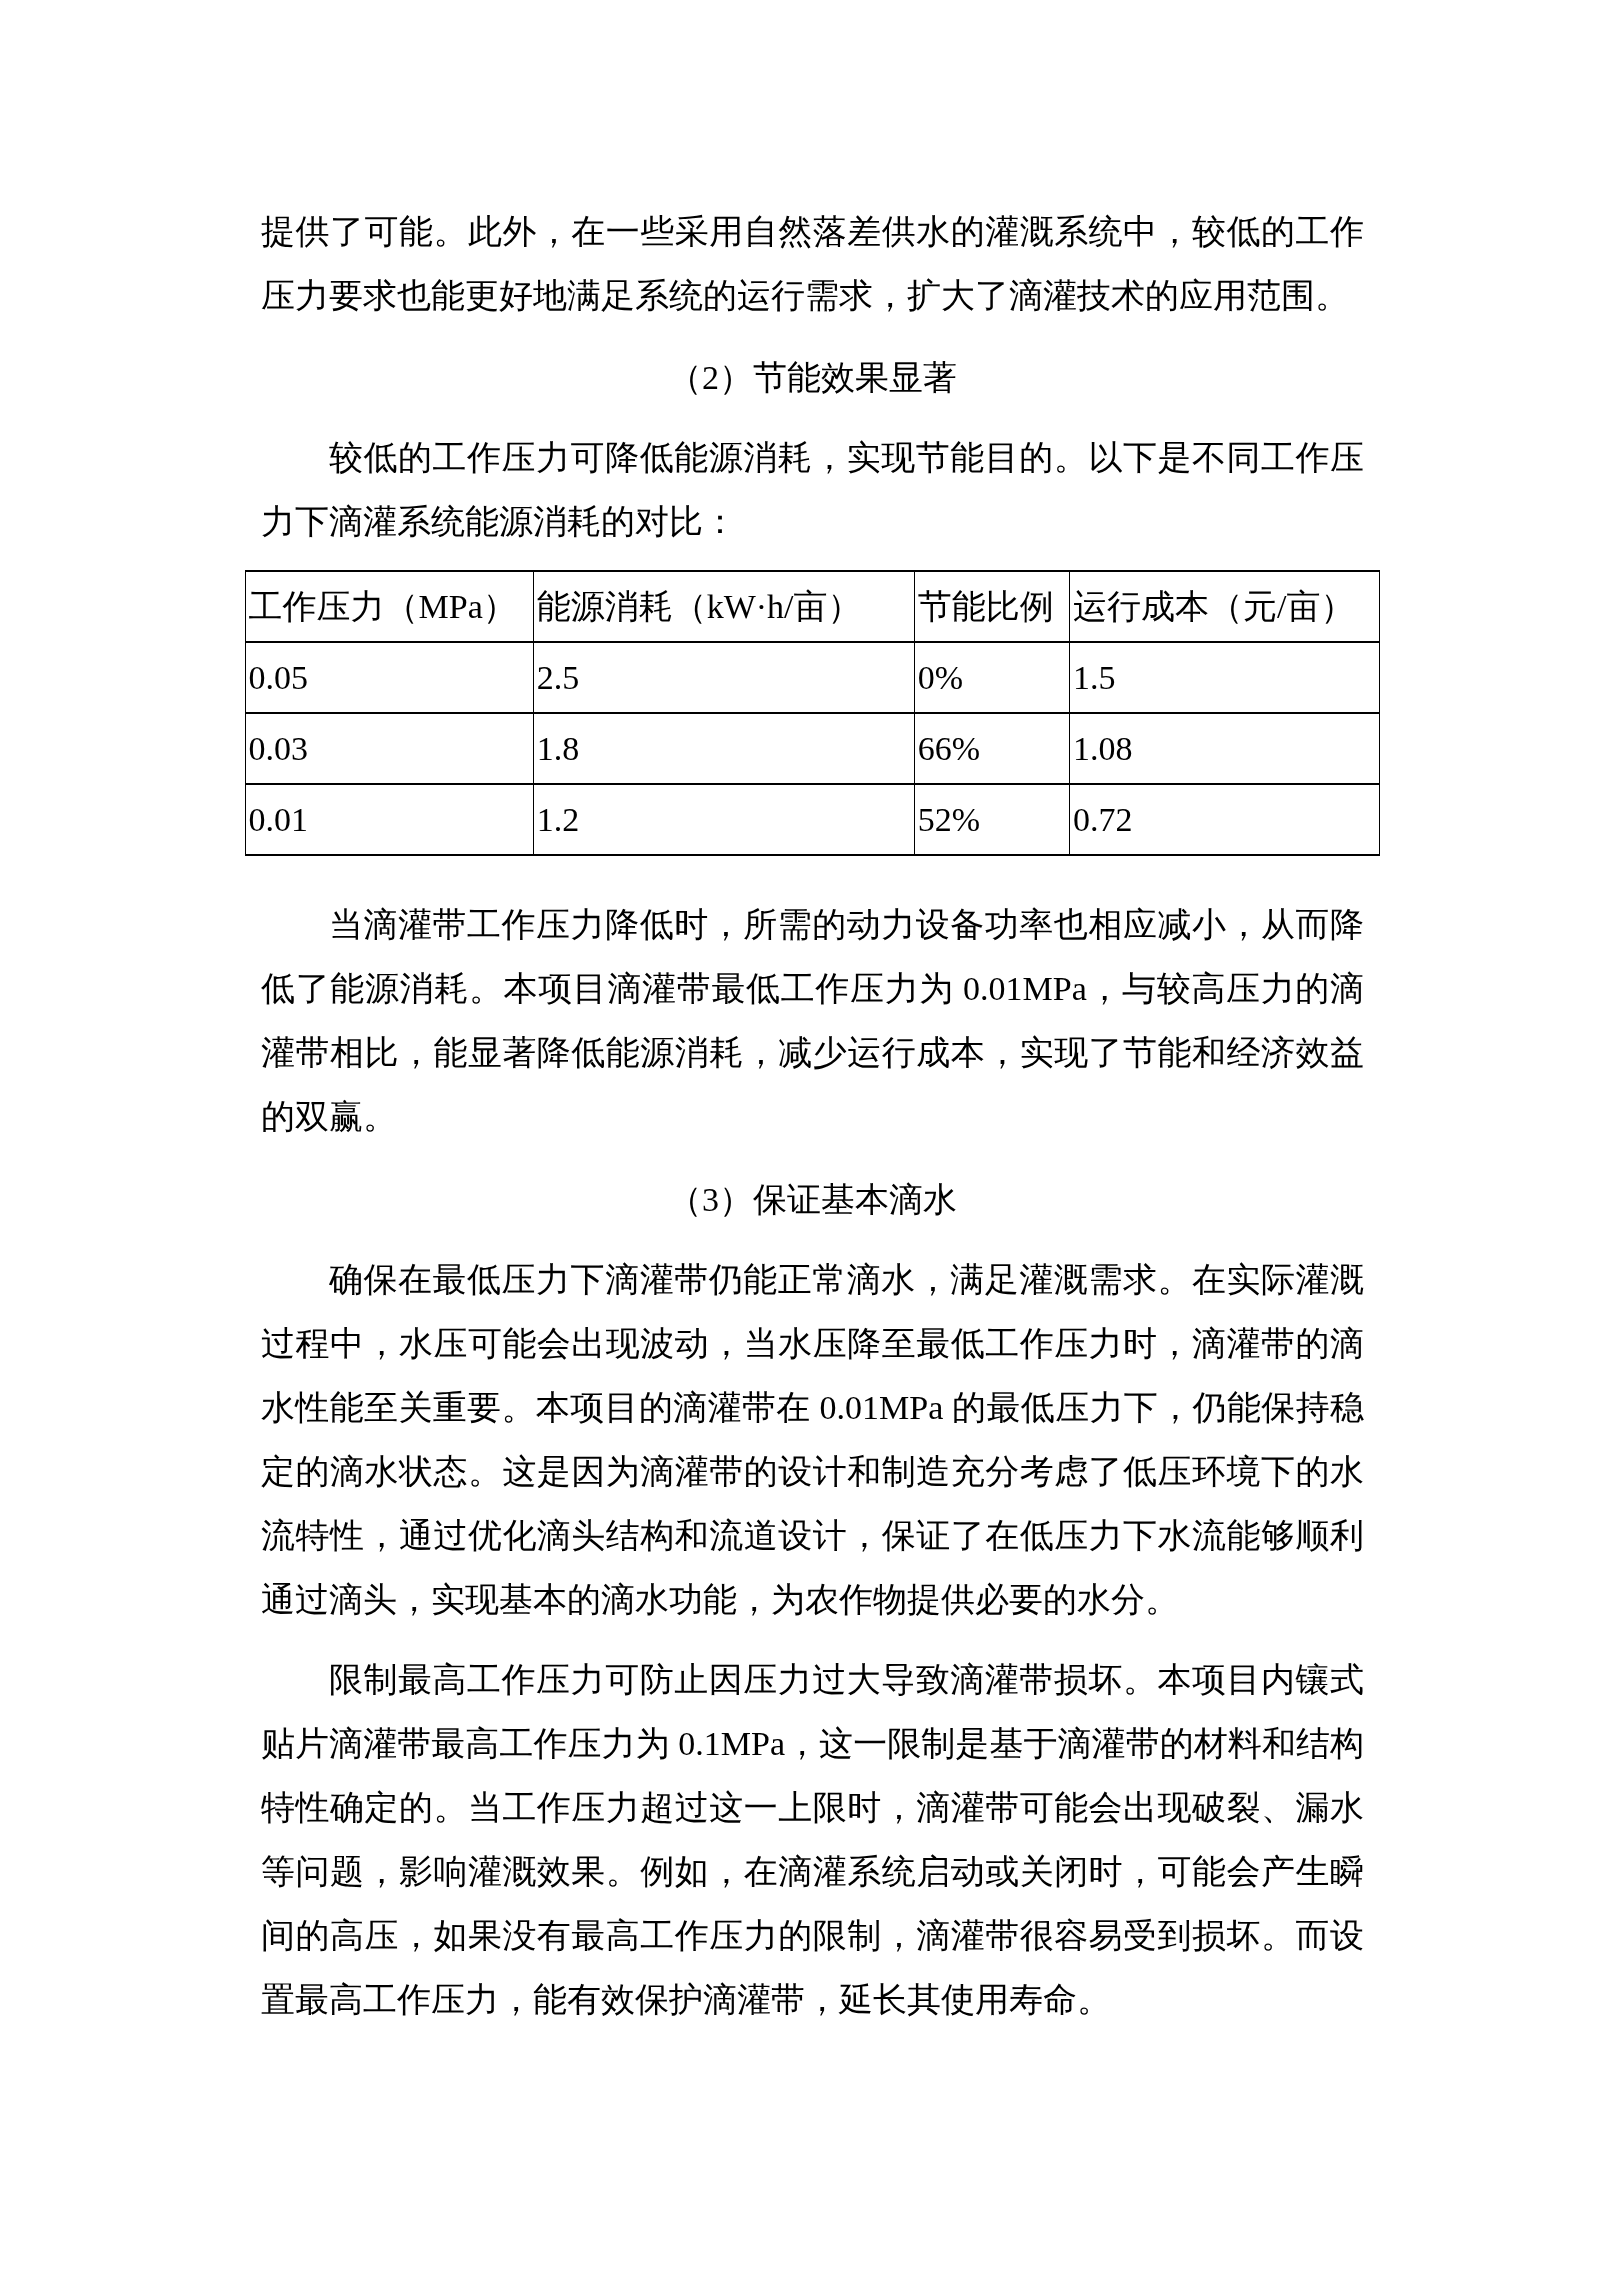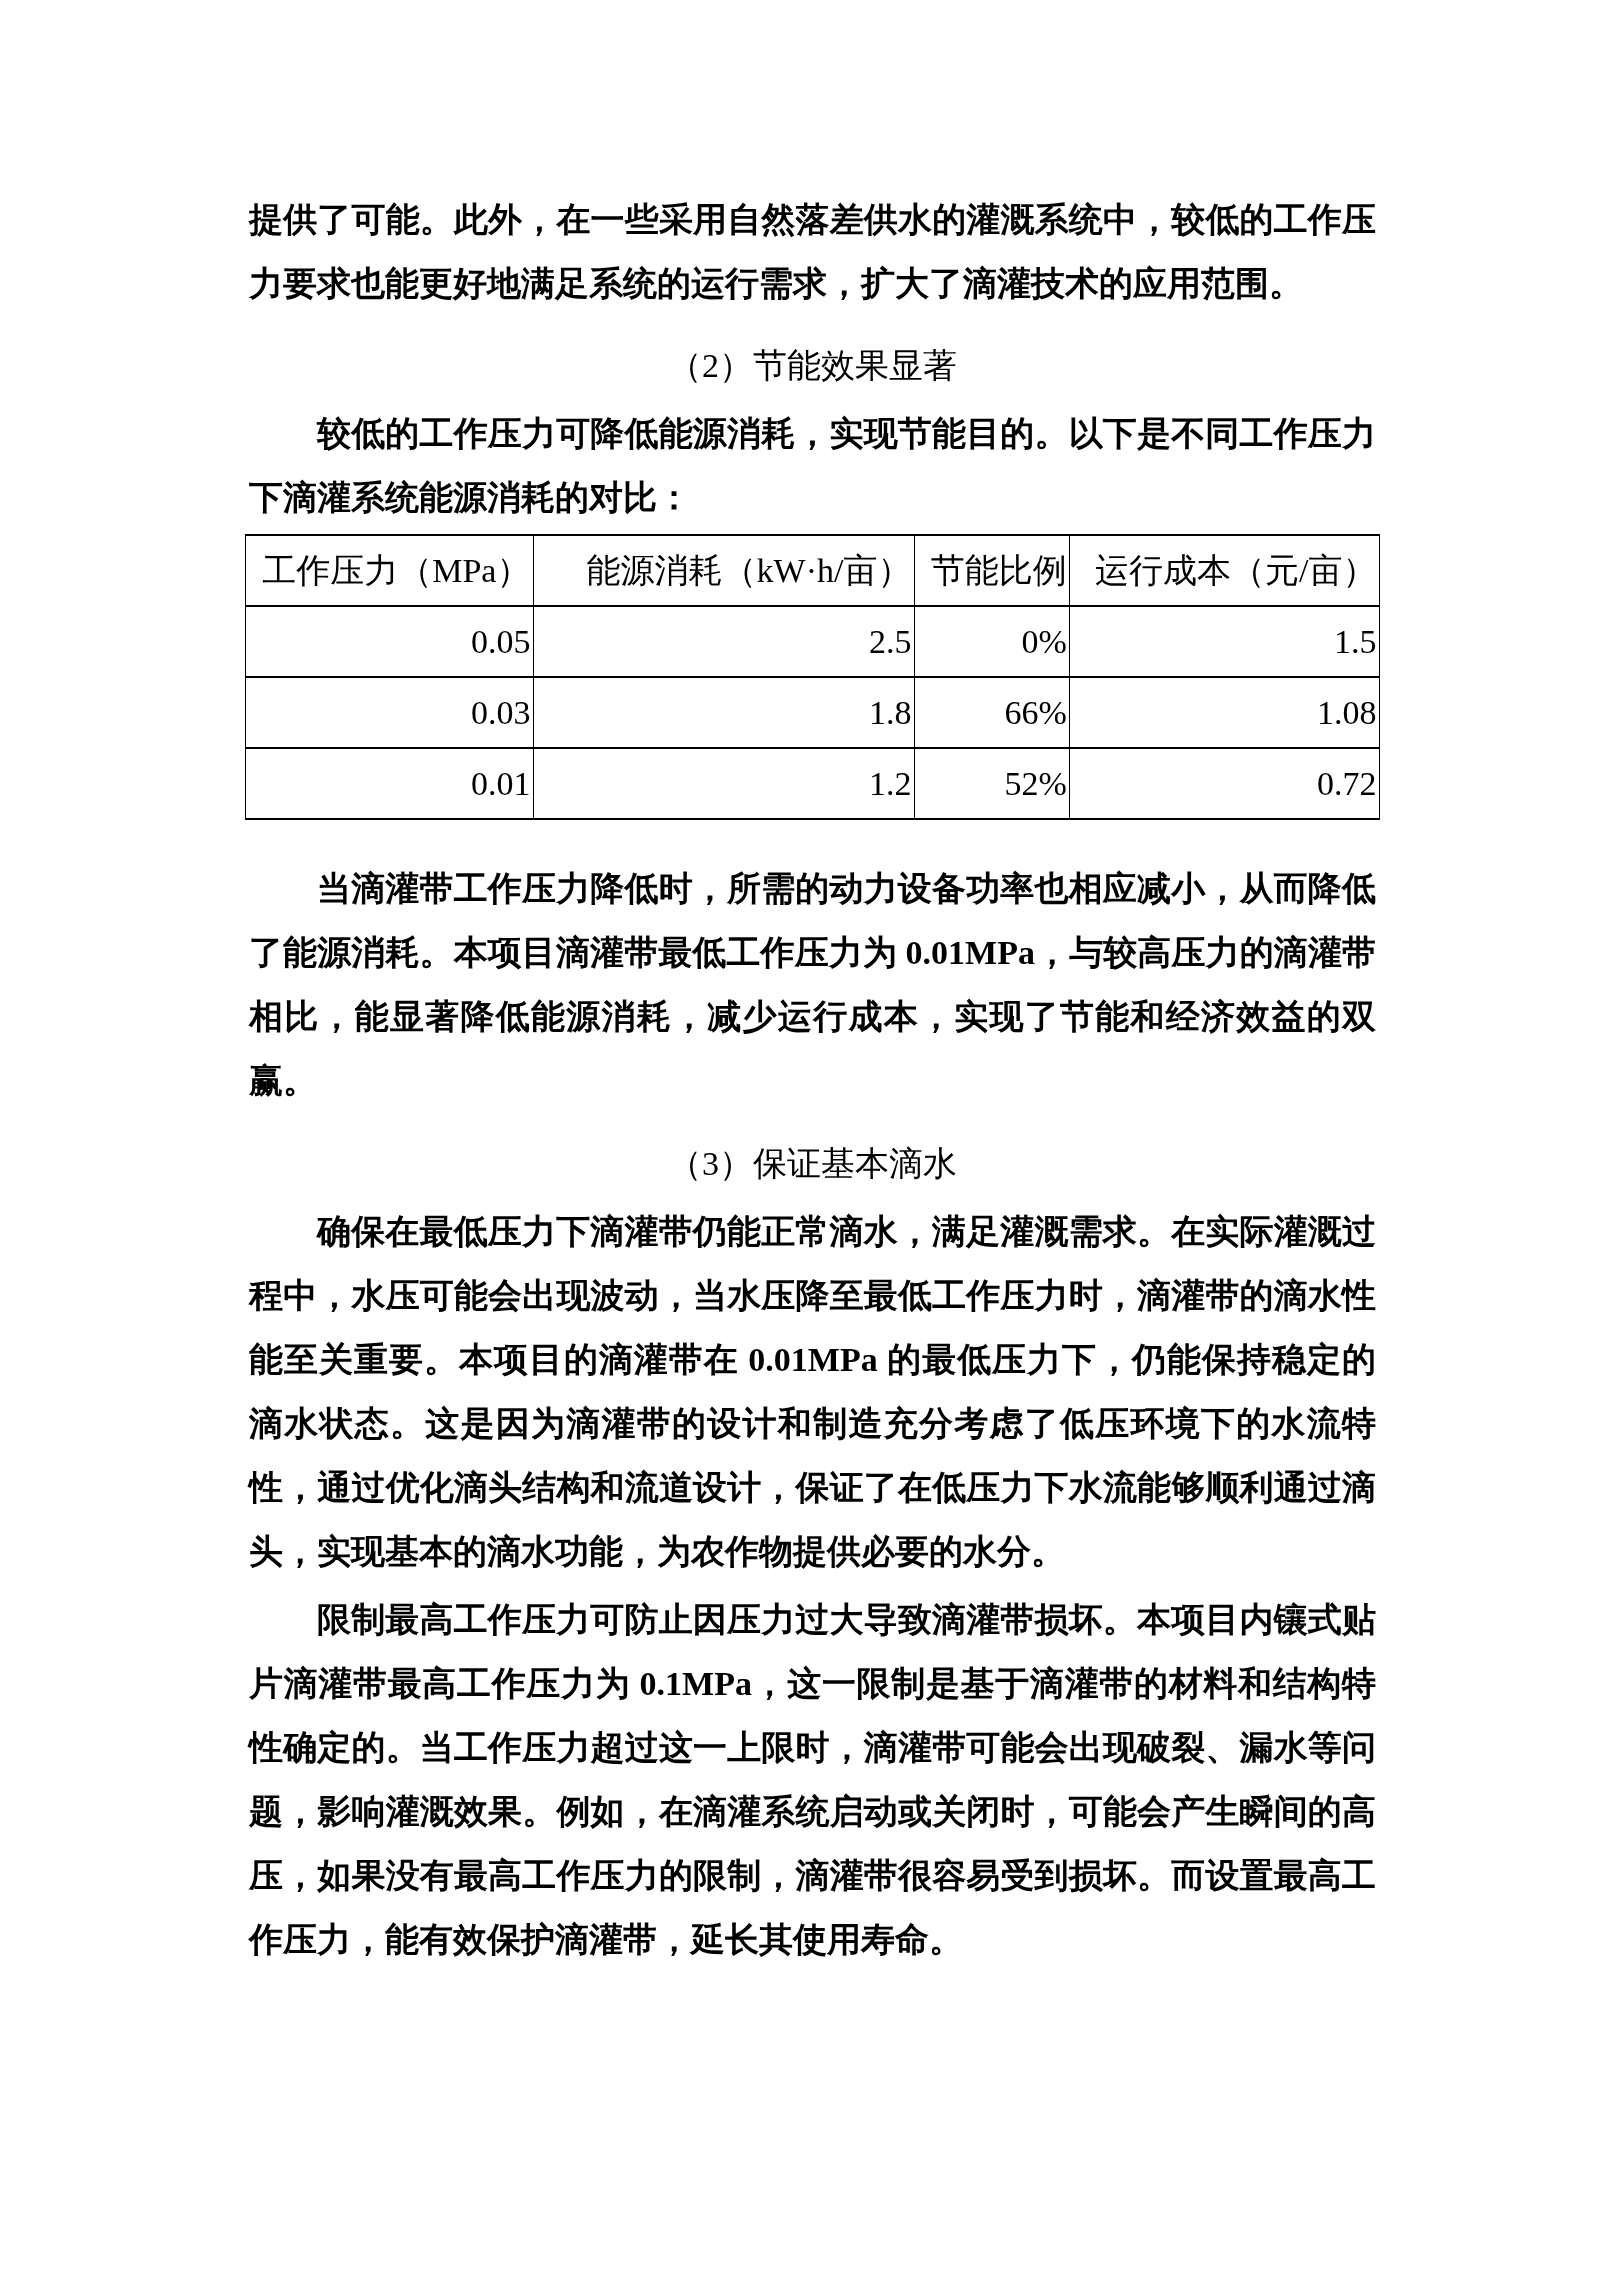--- a/index.html
+++ b/index.html
@@ -21,23 +21,22 @@
     left: 245px;
     top: 184px;
     width: 1135px;
     font-size: 34px;
     line-height: 64px;
     text-align: justify;
     text-justify: inter-ideograph;
     letter-spacing: 0;
   }
   .para {
-    margin: 4px;
+    margin: 16px;
     text-indent: 2em;
-    font-weight: bold;
   }
   .para.first {
     text-indent: 0;
   }
   .heading {
     margin: 0;
     text-indent: 0;
     text-align: center;
   }
   .heading.sp {
@@ -50,21 +49,21 @@
     margin: 0 0 37px 0;
   }
   table.energy-table td,
   table.energy-table th {
     border-left: 1.3px solid #000;
     border-right: 1.3px solid #000;
     border-top: 2.6px solid #000;
     border-bottom: 2.6px solid #000;
     height: 69px;
     padding: 0 2.6px;
-    text-align: right;
+    text-align: left;
     vertical-align: middle;
     font-weight: normal;
     font-size: 34px;
     line-height: 39px;
   }
   col.c1 { width: 25.4%; }
   col.c2 { width: 33.6%; }
   col.c3 { width: 13.7%; }
   col.c4 { width: 27.3%; }
 </style>

